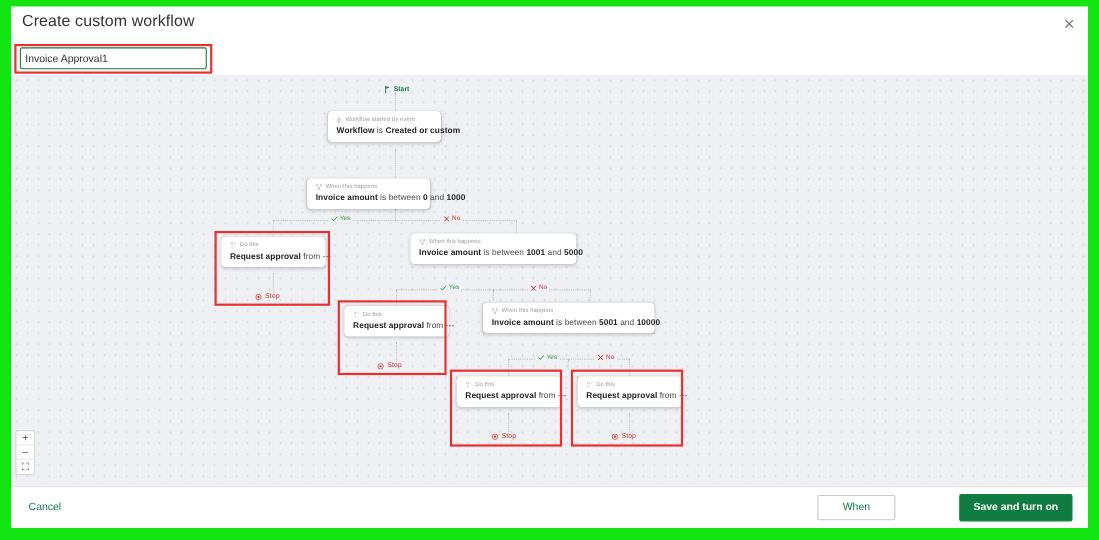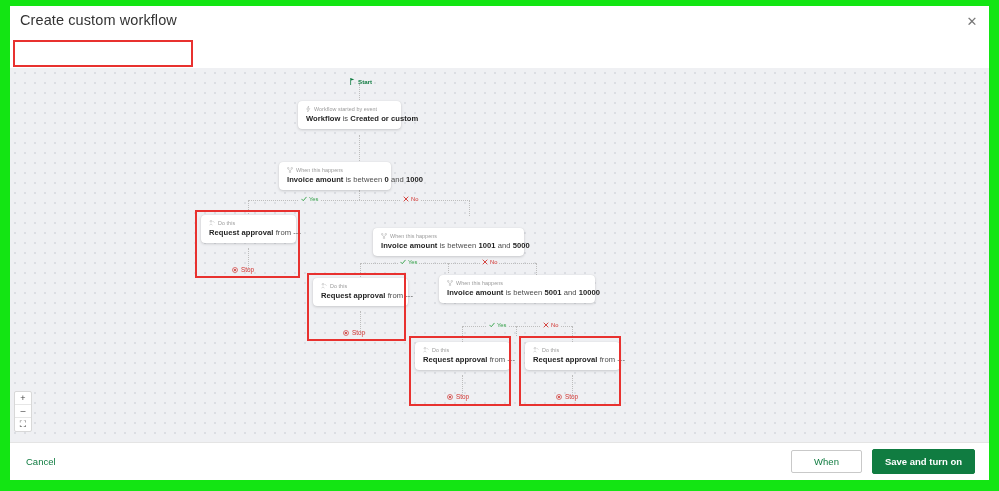--- a/index.html
+++ b/index.html
@@ -268,35 +268,37 @@
   .btn-save-on {
     background: #107c41;
     border: 1px solid #107c41;
     border-radius: 2px;
     color: #ffffff;
     font-size: 9.5px;
     font-weight: bold;
     padding: 6px 12px;
     cursor: pointer;
     font-family: "Liberation Sans", sans-serif;
+    margin-left: 48px;
   }
 </style>
 </head>
 <body>
 
 <div id="screen">
 
   <div id="dialog">
 
     <div class="dlg-header">
       <div class="dlg-title">Create custom workflow</div>
       <button class="close-btn">✕</button>
     </div>
 
     <div class="name-row">
+      <input class="name-input" type="text" value="Invoice Approval1" style="">
       <div class="name-annot"></div>
     </div>
 
     <div class="canvas-wrap">
 
       <div class="conn conn-v" style="left:349px; top:16px; height:18px;"></div>
 
       <div class="conn conn-v" style="left:349px; top:67px; height:28px;"></div>
 
       <div class="conn conn-v" style="left:349px; top:122px; height:10px;"></div>
@@ -378,21 +380,21 @@
       </div>
       <div class="stop-node" style="left:222px; top:198px;">
         <svg width="6" height="6" viewBox="0 0 8 8">
           <circle cx="4" cy="4" r="3.3" fill="none" stroke="#d0332f" stroke-width="0.9"></circle>
           <circle cx="4" cy="4" r="1.4" fill="#d0332f"></circle>
         </svg>
         <span>Stop</span>
       </div>
       <div class="annot-box" style="left:185px; top:142px; width:105px; height:68px;"></div>
 
-      <div class="node" style="left:363px; top:144px; width:151px;margin-top:16px;">
+      <div class="node" style="left:363px; top:144px; width:151px;">
         <div class="node-head">
           <svg width="6" height="6" viewBox="0 0 6 6">
             <circle cx="1.2" cy="1.2" r="0.8" fill="none" stroke="#aaa" stroke-width="0.5"></circle>
             <circle cx="4.8" cy="1.2" r="0.8" fill="none" stroke="#aaa" stroke-width="0.5"></circle>
             <circle cx="3" cy="5" r="0.8" fill="none" stroke="#aaa" stroke-width="0.5"></circle>
             <path d="M1.4 2 L3 4.2 M4.6 2 L3 4.2" stroke="#aaa" stroke-width="0.5" fill="none"></path>
           </svg>
           <span>When this happens</span>
         </div>
         <div class="node-body"><b>Invoice amount</b><span> is between </span><b>1001</b><span> and </span><b>5000</b></div>

